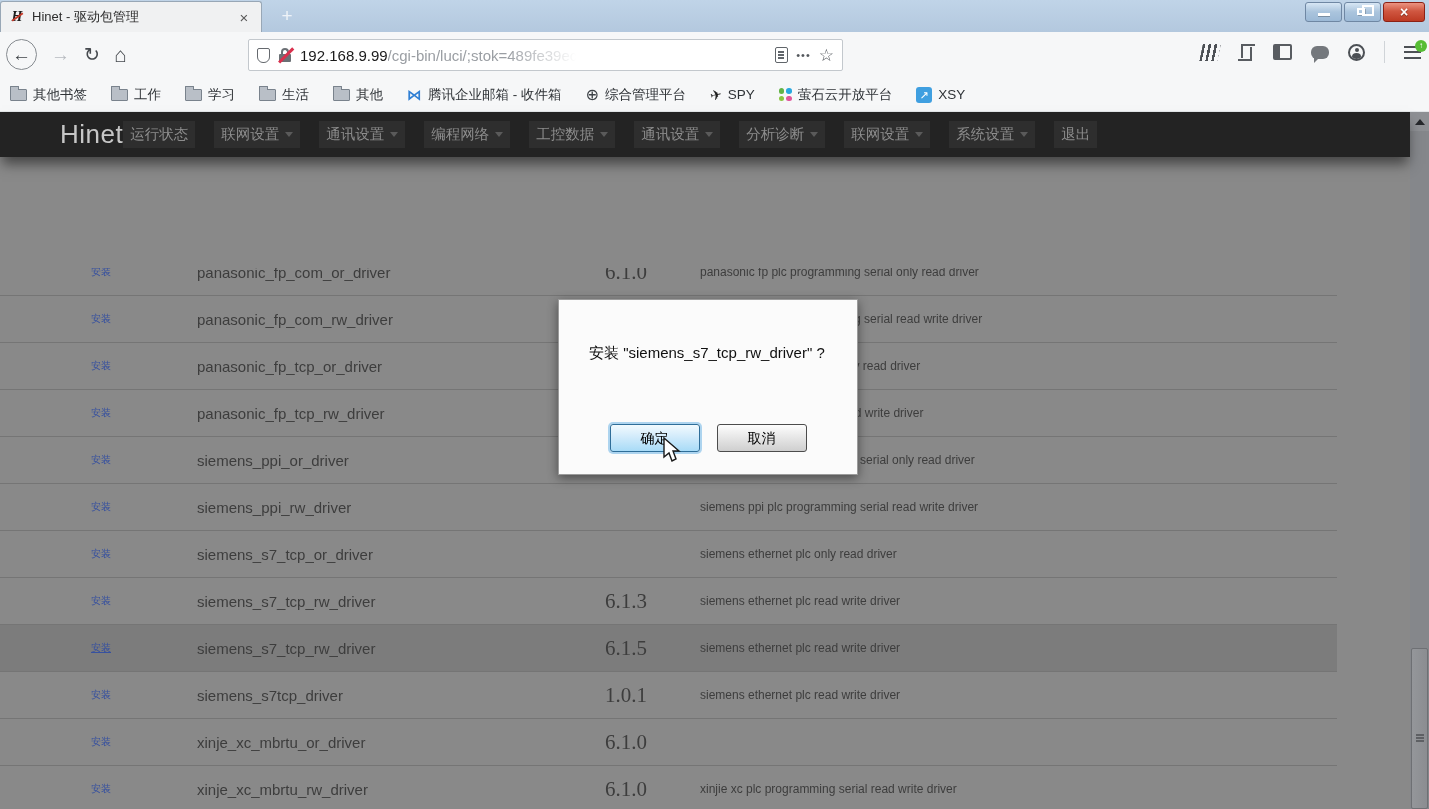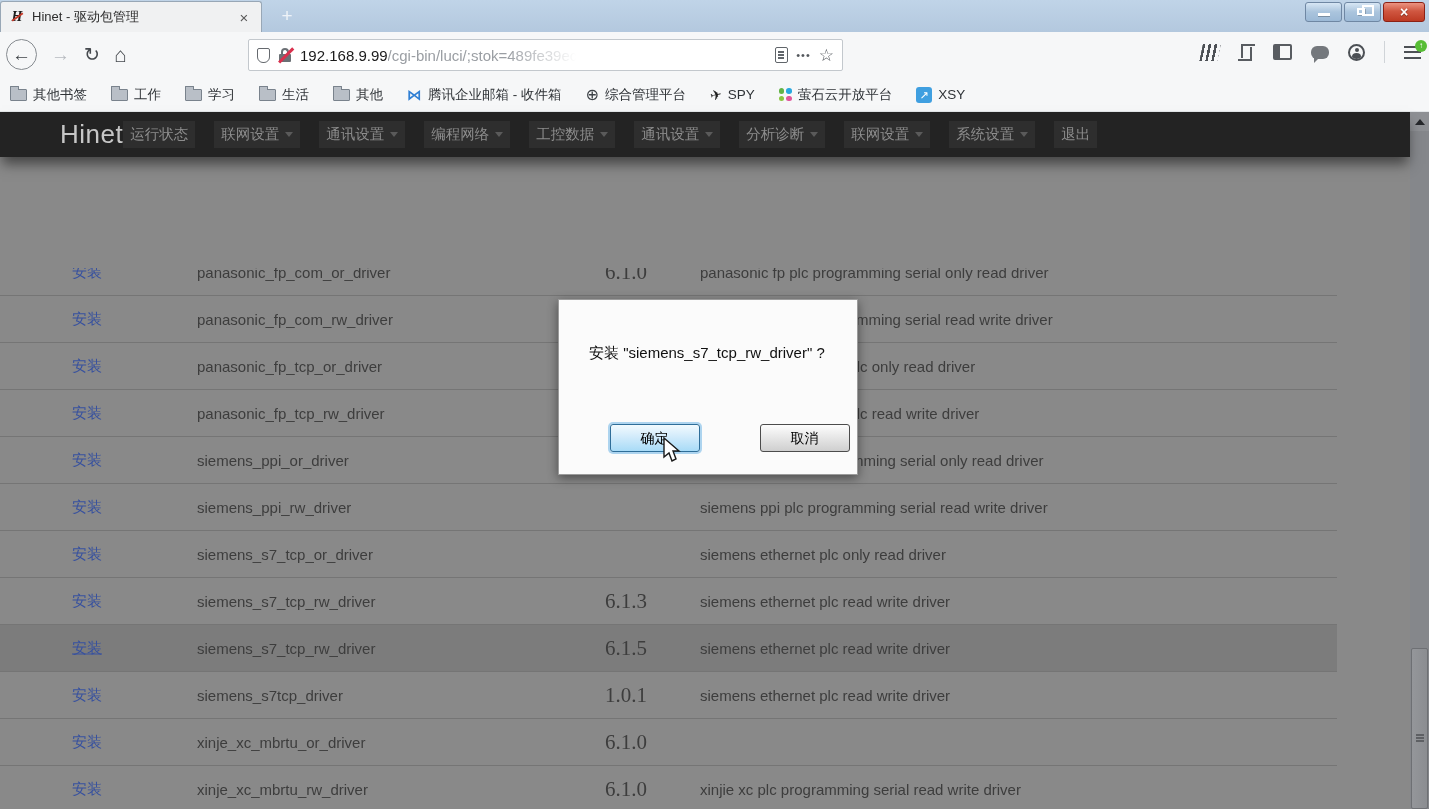--- a/index.html
+++ b/index.html
@@ -98,33 +98,33 @@
   .menu { display:flex; gap:19px; align-items:center;font-family:Liberation Mono, monospace; }
   .menu-item { background:#2e2e2e; color:#8d8d8d; font-size:14.5px; padding:4px 7px; display:flex; align-items:center; gap:6px; white-space:nowrap; }
   .caret { width:0; height:0; border-left:4.5px solid transparent; border-right:4.5px solid transparent; border-top:5px solid #5a5a5a; }
 
   .table { position:absolute; left:0; top:0; width:1410px; }
   .trow { position:relative; height:47px; border-bottom:1px solid #757575; }
   .trow-inner { position:absolute; left:0; top:0; width:100%; height:46px; }
   .trow--partial { height:28px; margin-top:156px; overflow:hidden; }
   .trow--partial .trow-inner { top:-19px; }
   .trow--hl { background:#7c7c7c; }
-  .c-install { position:absolute; left:72px; top:50%; transform:translateY(-50%); font-size:15px; color:#37519f; }
+  .c-install { position:absolute; left:91px; top:50%; transform:translateY(-50%); font-size:10px; color:#37519f; }
   .trow--hl .c-install { text-decoration:underline; }
   .c-name { position:absolute; left:197px; top:50%; transform:translateY(-50%); font-size:15px; color:#3d3d3d; }
   .c-ver { position:absolute; left:605px; top:50%; transform:translateY(-50%); font-size:21px; color:#3d3d3d;font-family:Liberation Serif, serif; }
-  .c-desc { position:absolute; left:700px; top:50%; transform:translateY(-50%); font-size:15px; color:#3d3d3d; white-space:nowrap; }
+  .c-desc { position:absolute; left:700px; top:50%; transform:translateY(-50%); font-size:12px; color:#3d3d3d; white-space:nowrap; }
   .trow, .trow * { max-width:1337px; }
 
   
   .dialog { position:absolute; left:558px; top:187px; width:300px; height:176px; background:#fbfbfb;
     border:1px solid #9b9b9b; box-shadow:0 3px 10px rgba(0,0,0,.45); z-index:10; }
   .dlg-msg { position:absolute; left:30px; top:44px; font-size:15px; color:#101010; }
   .dlg-btns { position:absolute; left:0; bottom:22px; width:100%; display:flex; justify-content:center; gap:17px; }
-  .btn { width:90px; height:28px; font-size:14px; color:#000; border-radius:3px; text-align:center; line-height:26px;margin-left:43px; }
+  .btn { width:90px; height:28px; font-size:14px; color:#000; border-radius:3px; text-align:center; line-height:26px; }
   .btn-ok { border:1px solid #2f6e99; background:linear-gradient(#f2fafe,#d2ebfb 45%,#a8dbf7);
     box-shadow:0 0 0 2px rgba(110,180,230,.55); }
   .btn-cancel { border:1px solid #4c4c4c; background:linear-gradient(#fdfdfd,#e8e8e8 45%,#cfcfcf); }
   .cursor { position:absolute; left:103px; top:137px; z-index:11; }
 
   
   .scrollbar { position:absolute; left:1410px; top:0; width:19px; height:697px; background:#85878b; }
   .sb-up { position:absolute; left:0; top:0; width:19px; height:19px; background:#8e9094; display:flex; align-items:center; justify-content:center; }
   .sb-up::after { content:""; border-left:5px solid transparent; border-right:5px solid transparent; border-bottom:6px solid #26282b; }
   .sb-thumb { position:absolute; left:1px; top:536px; width:17px; height:161px; background:linear-gradient(90deg,#94969a,#8b8d91);

